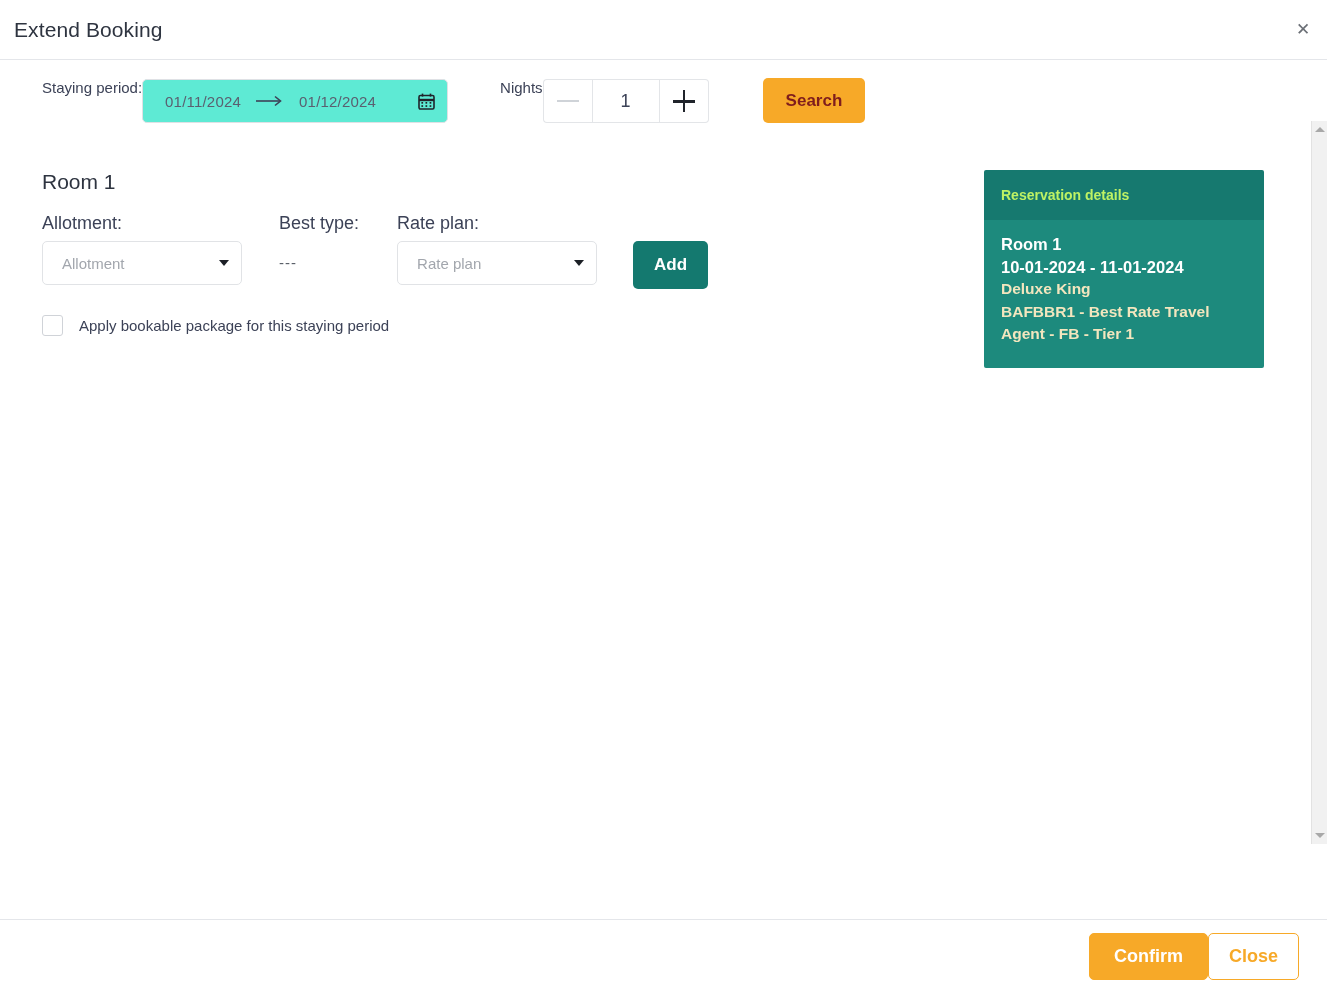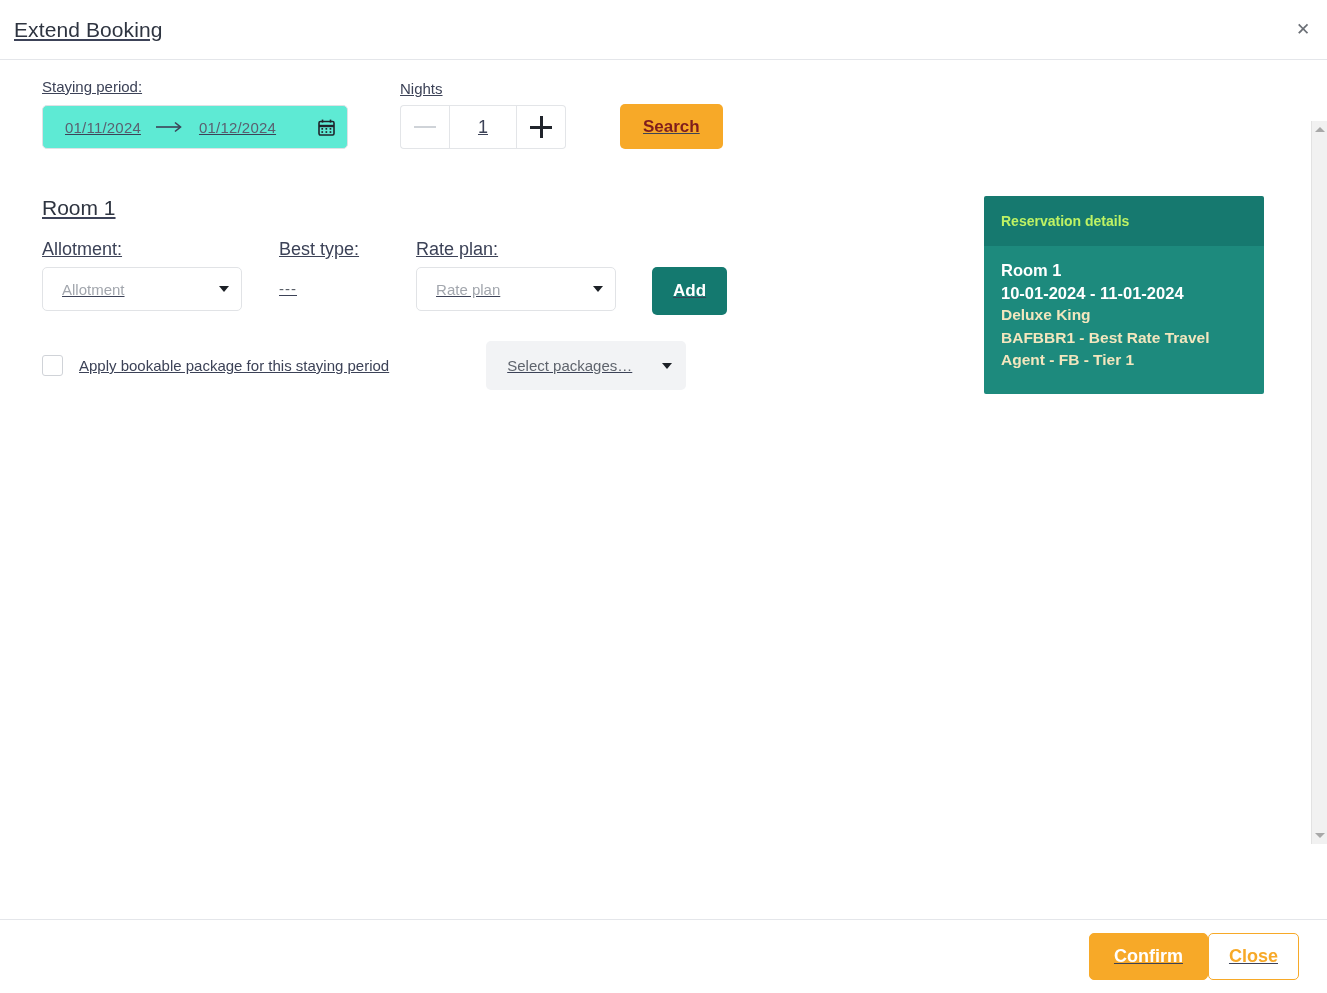--- a/index.html
+++ b/index.html
@@ -14,21 +14,20 @@
     color: #3c4257;
   }
 
   .modal {
     position: relative;
     width: 1327px;
     height: 993px;
     background: #ffffff;
     display: flex;
     flex-direction: column;
-    text-decoration: underline;
   }
 
   
   .modal-header {
     position: relative;
     height: 60px;
     min-height: 60px;
     border-bottom: 1px solid #e4e6ea;
     display: flex;
     align-items: center;
@@ -66,21 +65,21 @@
     padding: 18px 26px 0 42px;
     height: 100%;
   }
 
   
   .search-row {
     display: flex;
     align-items: flex-end;
     gap: 0;
   }
-  .field-group { display: flex; flex-direction: column; }
+  .field-group { display: flex; flex-direction: row; }
   .field-label {
     font-size: 15px;
     color: #3c4257;
     margin-bottom: 10px;
   }
   .daterange {
     width: 306px;
     height: 44px;
     border: 1px solid #dfe1e5;
     border-radius: 5px;
@@ -204,21 +203,21 @@
   }
   .roomtype-val {
     font-size: 15px;
     color: #5b6069;
     line-height: 44px;
     height: 44px;
     letter-spacing: 1px;
   }
   .col-allotment { margin-left: 0; }
   .col-roomtype  { margin-left: 37px; }
-  .col-rateplan  { margin-left: 57px; }
+  .col-rateplan  { margin-left: 38px; }
   .btn-add {
     margin-left: 36px;
     margin-top: 28px;
     width: 75px;
     height: 48px;
     background: #14796F;
     border: none;
     border-radius: 5px;
     color: #ffffff;
     font-size: 17px;
@@ -446,24 +445,20 @@
           </div>
 
           <button class="btn-add">Add</button>
         </div>
 
         <div class="pkg-row">
           <div class="chk-wrap">
             <div class="checkbox"></div>
             <span class="chk-label">Apply bookable package for this staying period</span>
           </div>
-          <div class="pkg-select">
-            <span class="select-placeholder">Select packages…</span>
-            <span class="caret"></span>
-          </div>
         </div>
 
         <div class="res-panel">
           <div class="res-head">Reservation details</div>
           <div class="res-body">
             <div class="res-strong">Room 1</div>
             <div class="res-strong">10-01-2024 - 11-01-2024</div>
             <div class="res-sub">Deluxe King</div>
             <div class="res-sub">BAFBBR1 - Best Rate Travel</div>
             <div class="res-sub">Agent - FB - Tier 1</div>

